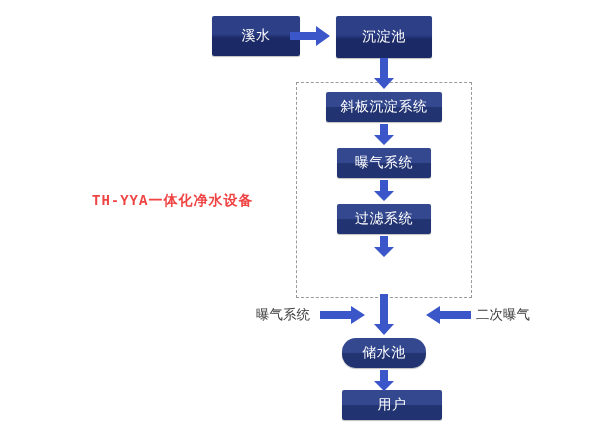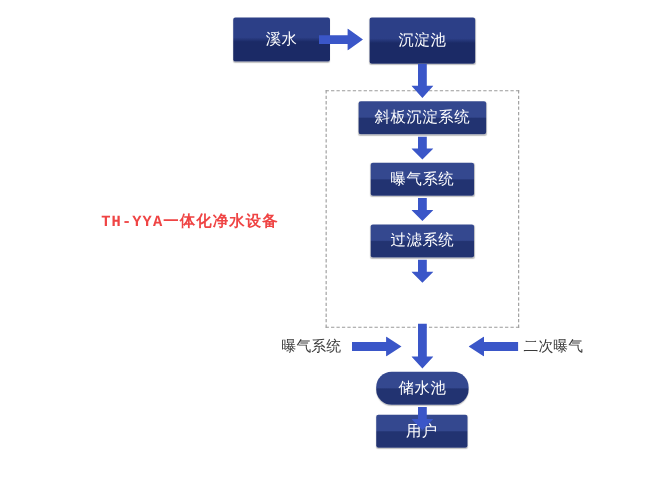--- a/index.html
+++ b/index.html
@@ -36,21 +36,21 @@
     background: linear-gradient(to bottom, #34488f 0%, #34488f 48%, #223371 52%, #223371 100%);
   }
   
   #n-stream    { left: 212px; top: 16px;  width: 88px;  height: 40px; }
   #n-sed       { left: 336px; top: 16px;  width: 96px;  height: 42px; }
   #n-incline   { left: 326px; top: 92px;  width: 116px; height: 30px; }
   #n-aeration  { left: 337px; top: 148px; width: 94px;  height: 30px; }
   #n-filter    { left: 337px; top: 204px; width: 94px;  height: 30px; }
   #n-backwash  { left: 310px; top: 260px; width: 148px; height: 30px; }
   #n-reservoir { left: 342px; top: 338px; width: 84px;  height: 30px; border-radius: 14px; }
-  #n-user      { left: 342px; top: 377px; width: 83px;  height: 30px; }
+  #n-user      { left: 342px; top: 390px; width: 100px;  height: 30px; }
 
   .dashbox {
     position: absolute;
     left: 296px;
     top: 82px;
     width: 176px;
     height: 216px;
     border: 1px dashed #9a9a9a;
     box-sizing: border-box;
   }

